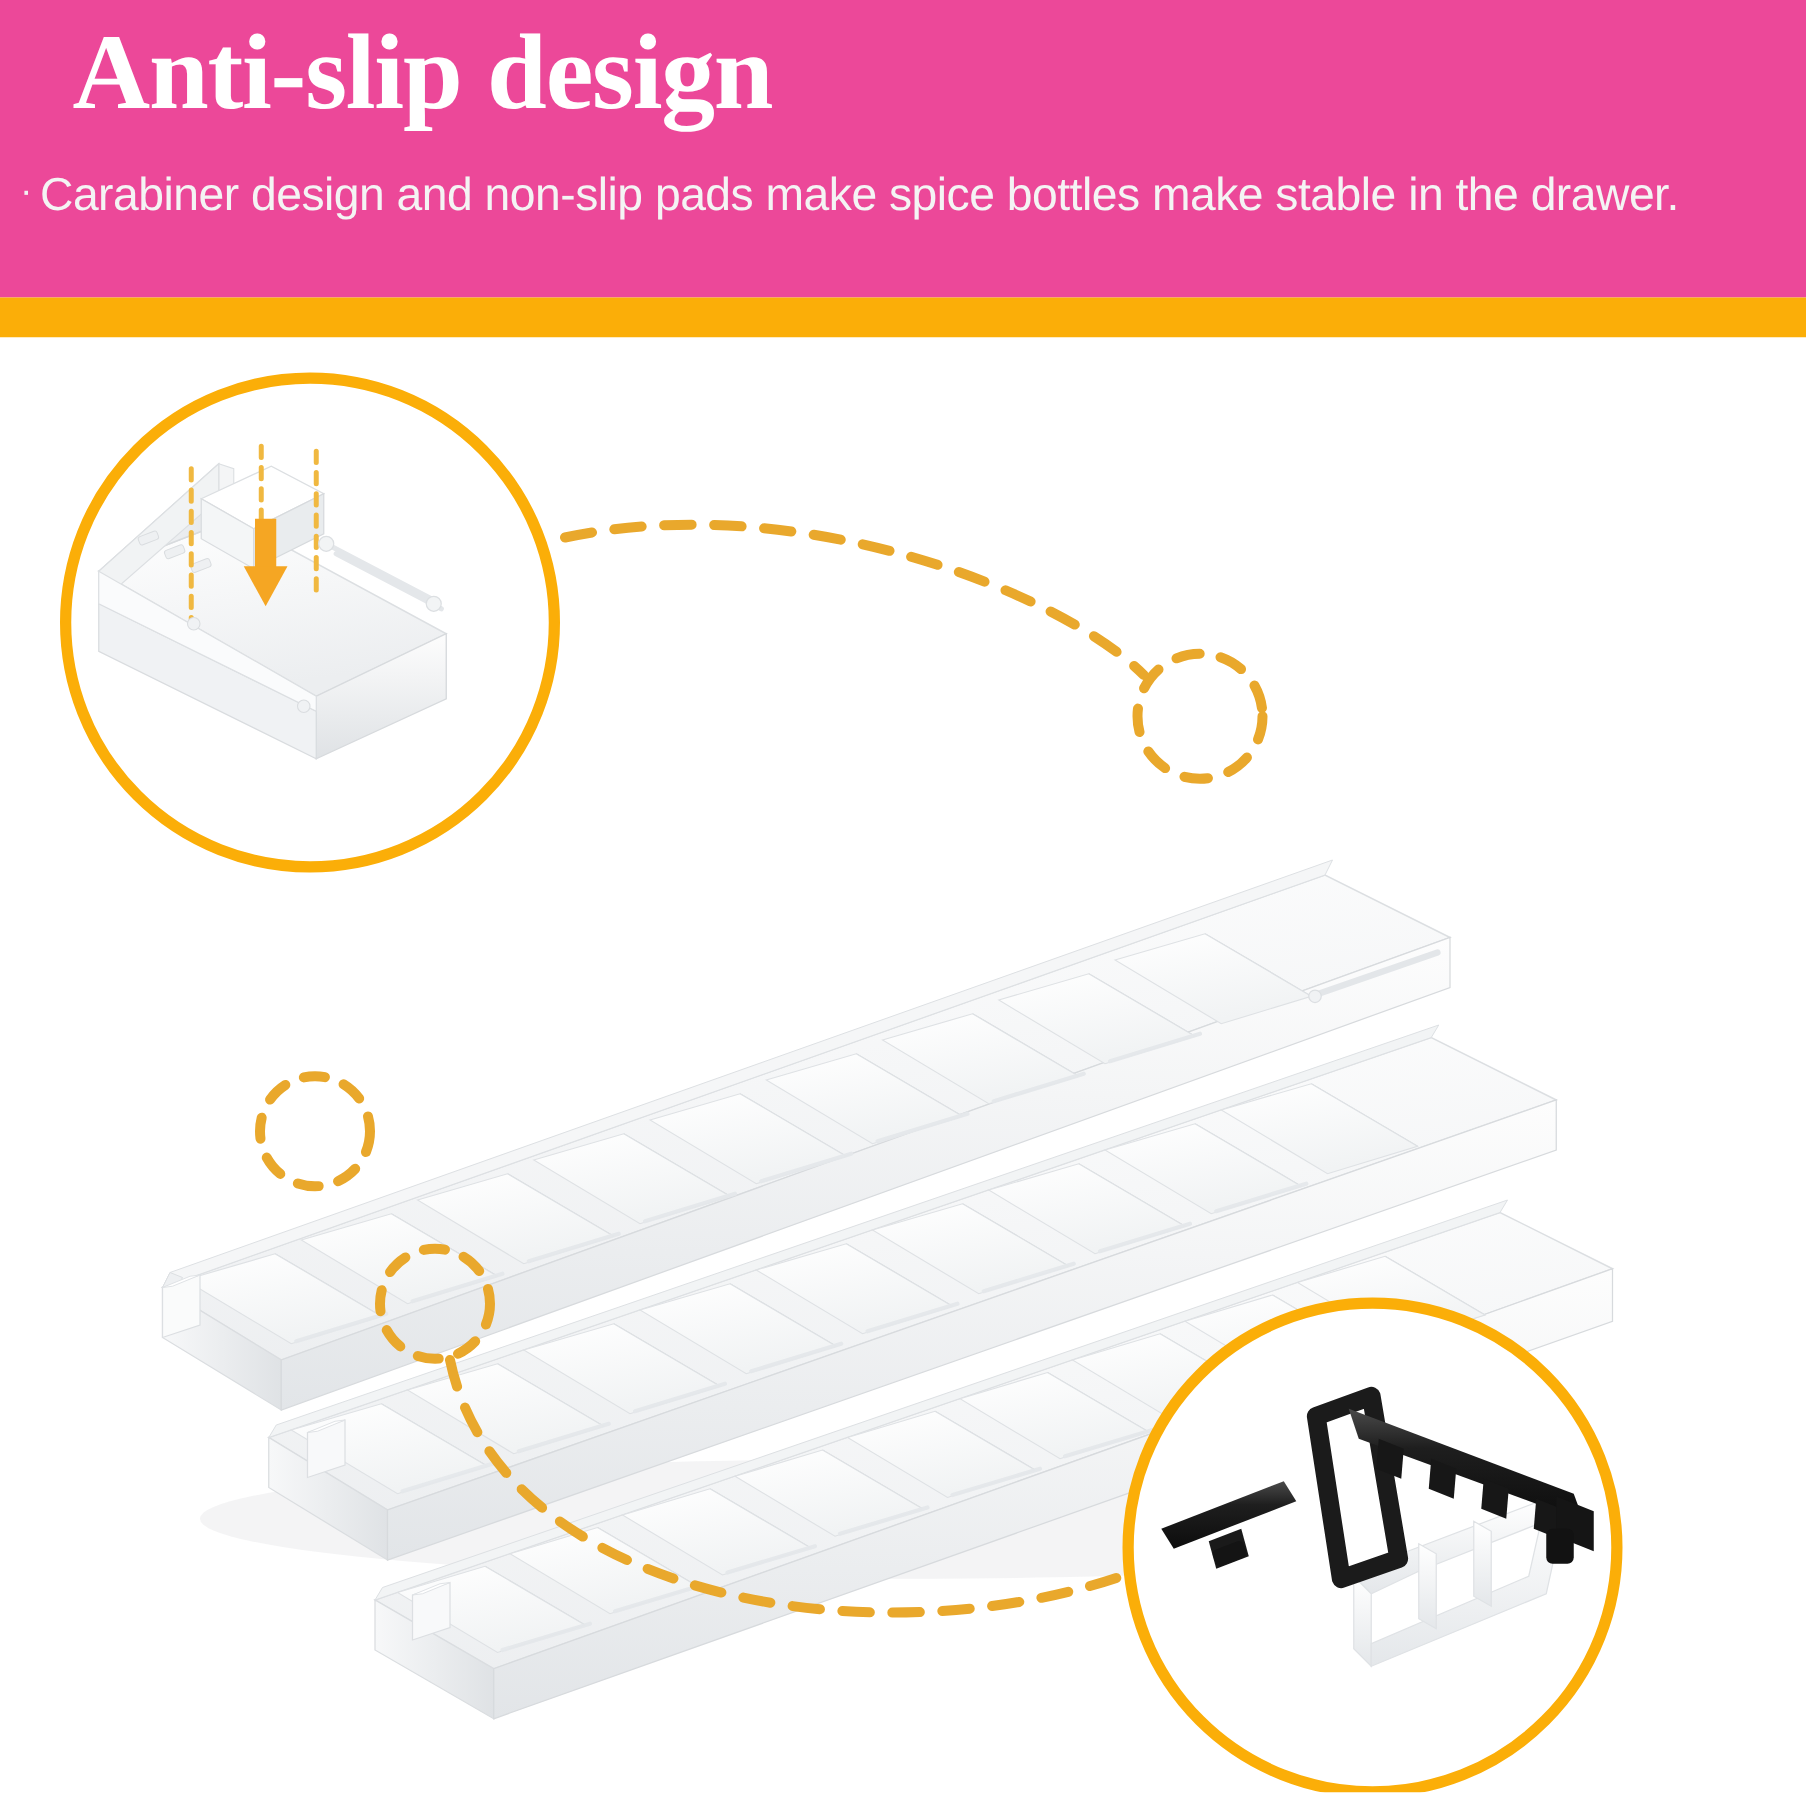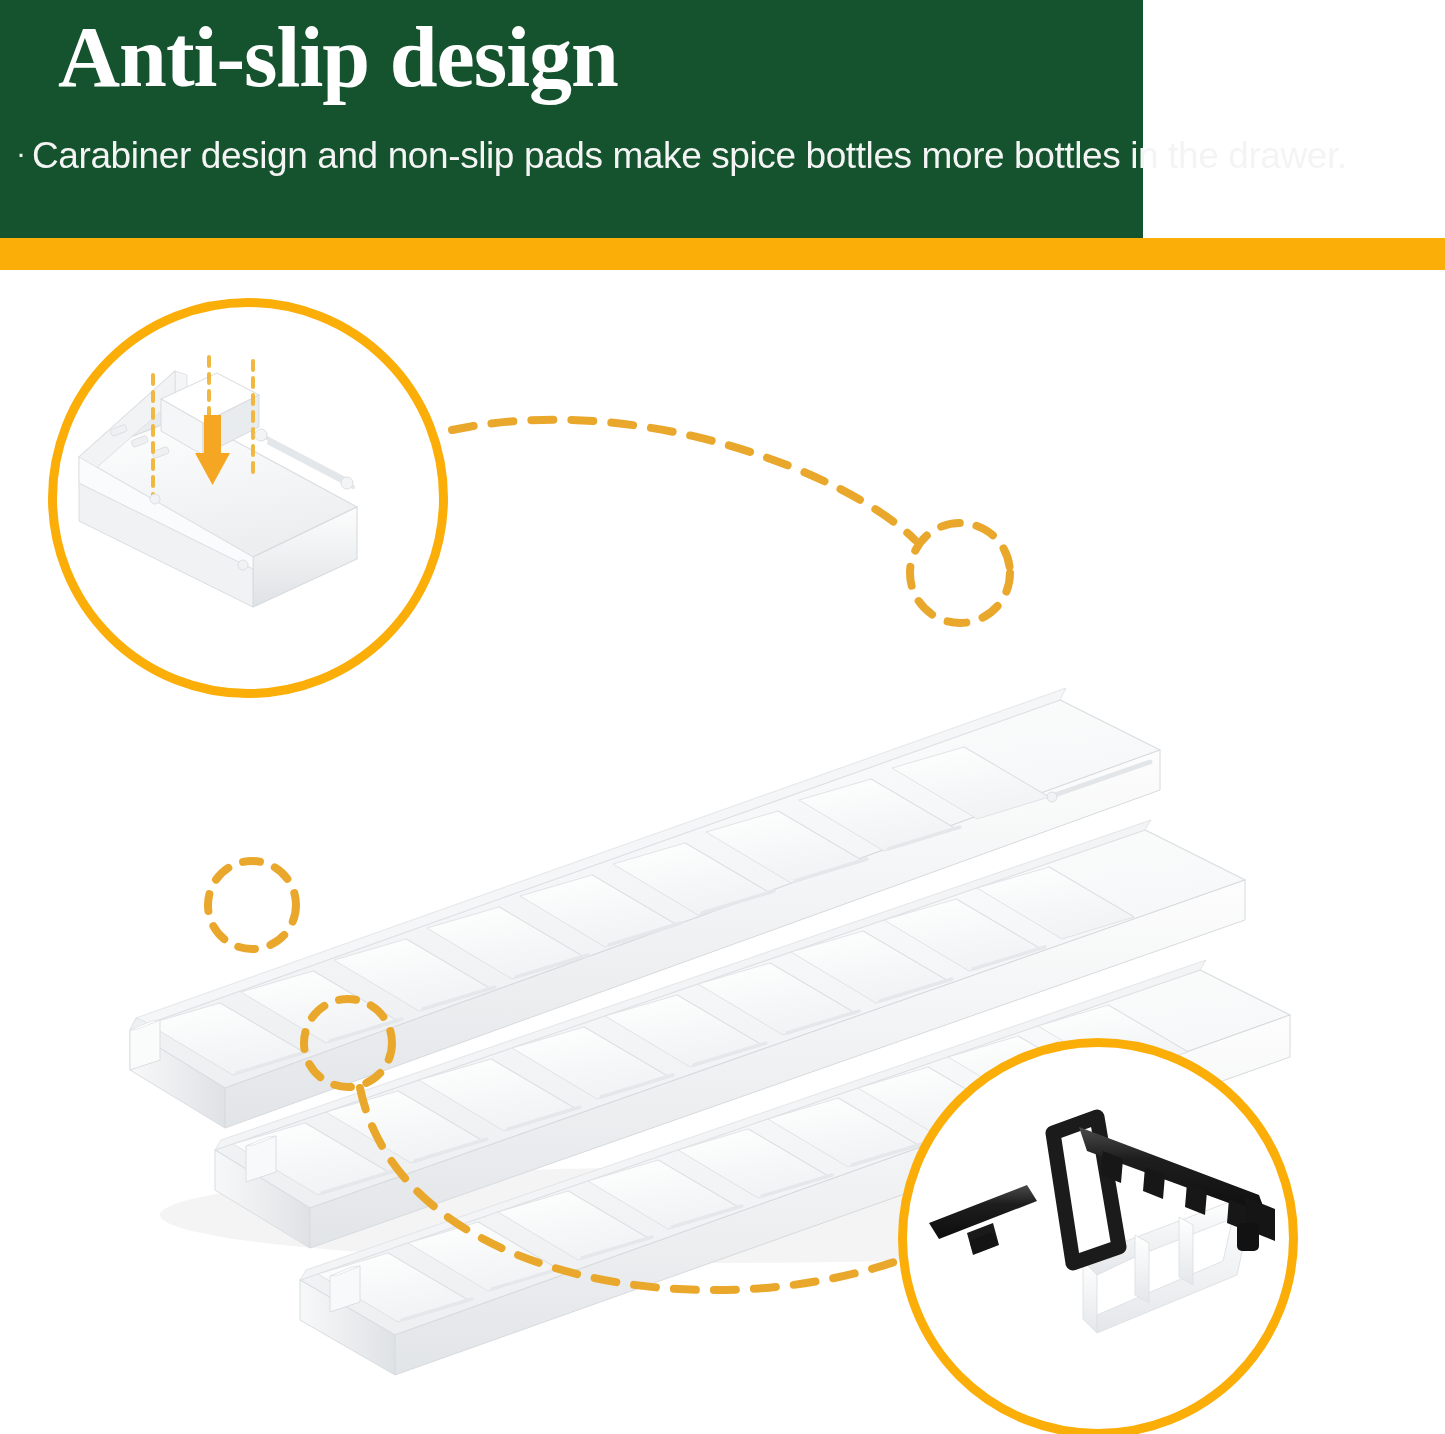--- a/index.html
+++ b/index.html
@@ -1,21 +1,21 @@
 <!DOCTYPE html>
 <html><head>
 <meta charset="utf-8">
 <style>
   html,body{margin:0;padding:0;background:#ffffff;}
   body{width:1445px;height:1434px;position:relative;overflow:hidden;
        font-family:"Liberation Sans",sans-serif;}
 
   
-  #header-band{position:absolute;left:0;top:0;width:1143px;height:238px;
-               background:#14532d;box-sizing:border-box;}
+  #header-band{position:absolute;left:0;top:0;width:1445px;height:238px;
+               background:#ec4899;box-sizing:border-box;}
   #page-title{position:absolute;left:58px;top:14px;
               font-family:"Liberation Serif",serif;font-weight:bold;
               font-size:86px;line-height:1.0;color:#ffffff;
               letter-spacing:-1px;white-space:nowrap;}
   #subtitle-wrap{position:absolute;left:16px;top:130px;width:1400px;
                  display:flex;align-items:flex-start;}
   #subtitle-bullet{color:#f2f2f2;font-size:30px;line-height:46px;
                    margin-right:6px;flex:0 0 auto;}
   #subtitle-text{color:#f4f4f4;font-size:37px;line-height:52px;
                  font-weight:400;letter-spacing:-0.4px;max-width:1360px;}
@@ -38,21 +38,21 @@
                   border:9px solid #FBAE08;background:#ffffff;
                   overflow:hidden;}
 </style>
 </head>
 <body>
 
 <div id="header-band">
   <div id="page-title">Anti-slip design</div>
   <div id="subtitle-wrap">
     <span id="subtitle-bullet">·</span>
-    <span id="subtitle-text">Carabiner design and non-slip pads make spice bottles more bottles in the drawer.</span>
+    <span id="subtitle-text">Carabiner design and non-slip pads make spice bottles make stable in the drawer.</span>
   </div>
 </div>
 <div id="accent-bar"></div>
 
 <div id="stage">
 
   <svg width="1445" height="1164" viewBox="0 0 1445 1164">
     <defs>
       <linearGradient id="gTopFace" x1="0" y1="0" x2="0.3" y2="1">
         <stop offset="0%" stop-color="#ffffff"></stop>

